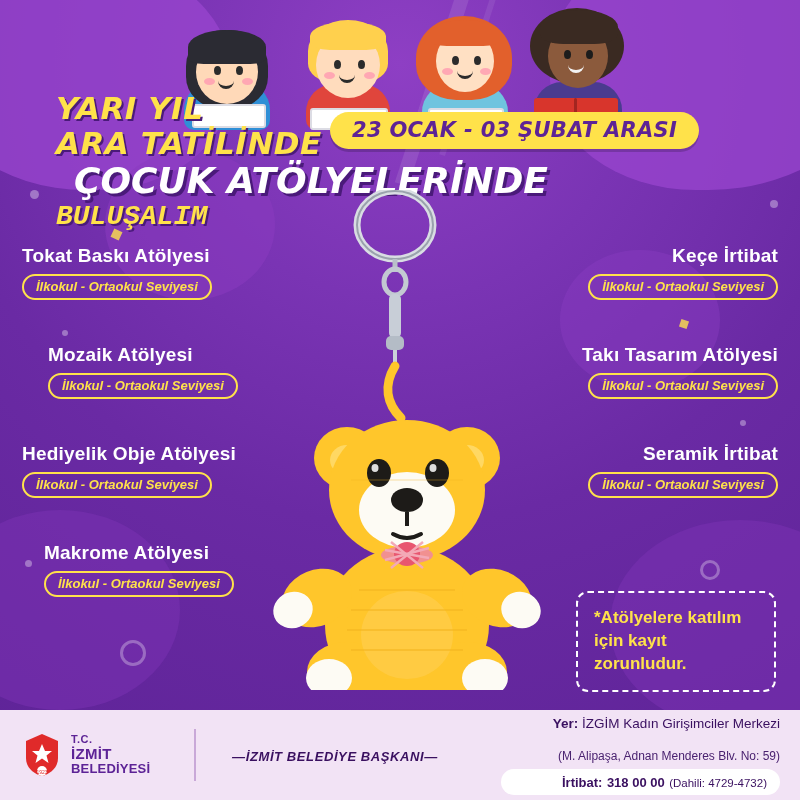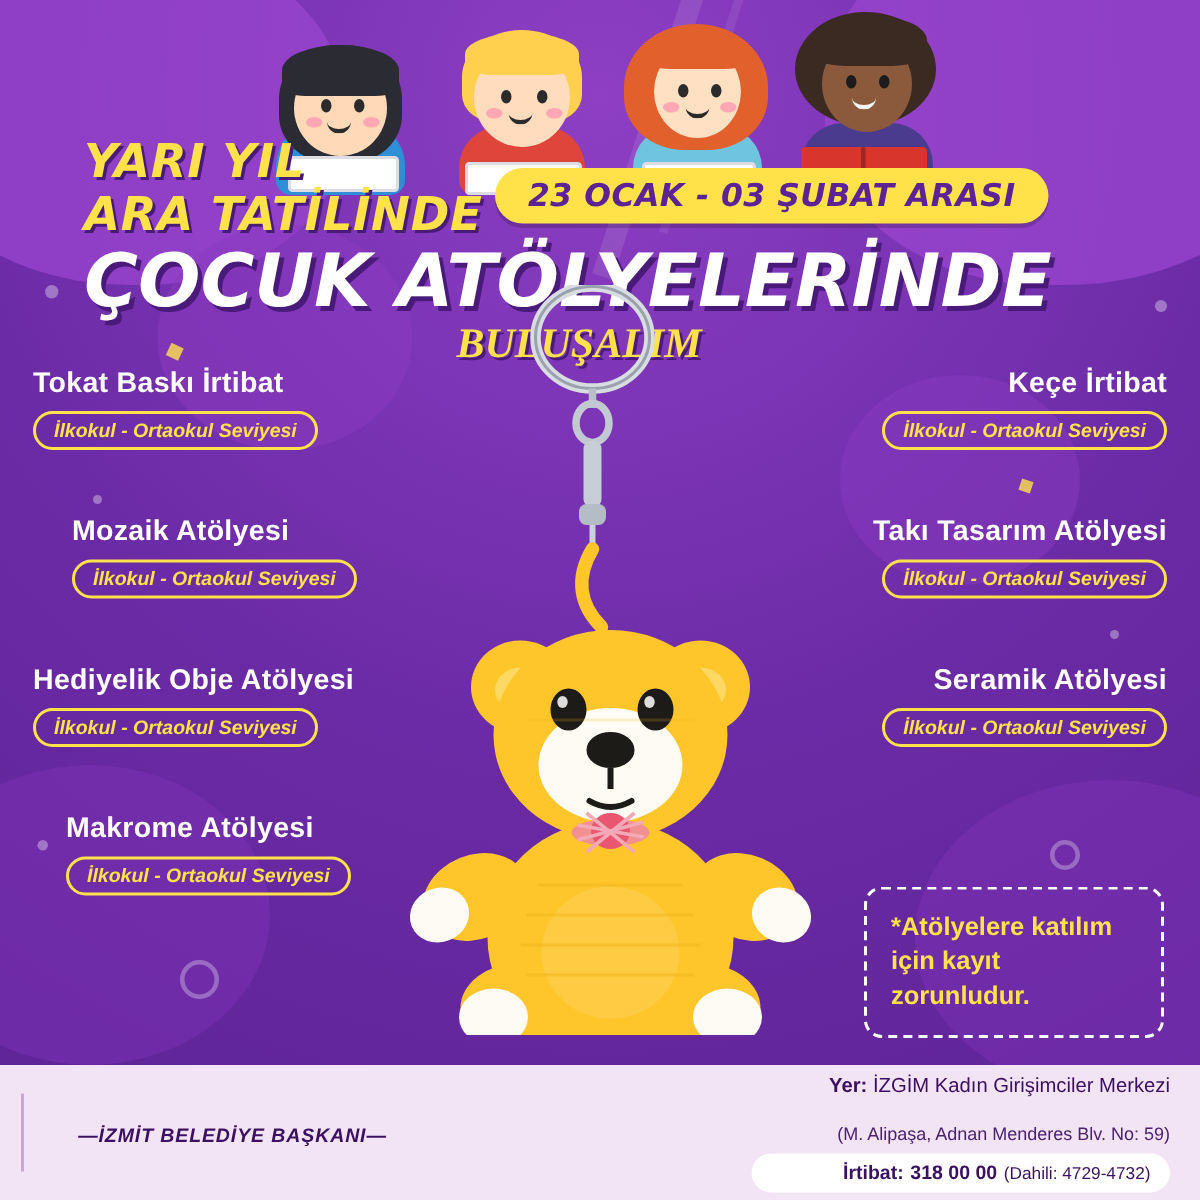--- a/index.html
+++ b/index.html
@@ -57,34 +57,35 @@
     letter-spacing: .5px;
     line-height: 1.05;
     text-shadow: 2px 2px 0 #4a1a7a;
   }
   .h-line2 { margin-top: 2px; }
   .h-big {
     font-family: "DejaVu Sans", sans-serif;
     font-style: italic;
     font-weight: bold;
     color: #ffffff;
-    font-size: 49px;
+    font-size: 36px;
     line-height: 1;
     margin-top: 4px;
     letter-spacing: 0px;
     text-shadow: 3px 3px 0 #4a1a7a;
     white-space: nowrap;
+    margin-left: 18px;
   }
   .h-sub {
-    font-family: Liberation Serif, serif;
+    font-family: Liberation Mono, monospace;
     font-style: italic;
     font-weight: bold;
     color: #ffe24a;
     font-size: 28px;
-    text-align: center;
+    text-align: left;
     width: 660px;
     margin-top: 2px;
     text-shadow: 2px 2px 0 #4a1a7a;
   }
 
   .date-badge {
     position: absolute;
     left: 330px; top: 112px;
     background: #ffe24a;
     color: #5d2396;
@@ -325,21 +326,21 @@
         <path d="M92 440 H212"></path>
         <path d="M96 460 H208"></path>
         <path d="M104 400 H200"></path>
         <path d="M96 290 H208" opacity=".35"></path>
       </g>
     </svg>
   </div>
 
   <div class="col left">
     <div class="ws">
-      <div class="ws-title">Tokat Baskı İrtibat</div>
+      <div class="ws-title">Tokat Baskı Atölyesi</div>
       <div class="ws-badge">İlkokul - Ortaokul Seviyesi</div>
     </div>
     <div class="ws" style="margin-left:26px;">
       <div class="ws-title">Mozaik Atölyesi</div>
       <div class="ws-badge">İlkokul - Ortaokul Seviyesi</div>
     </div>
     <div class="ws">
       <div class="ws-title">Hediyelik Obje Atölyesi</div>
       <div class="ws-badge">İlkokul - Ortaokul Seviyesi</div>
     </div>
@@ -352,29 +353,44 @@
   <div class="col right">
     <div class="ws">
       <div class="ws-title">Keçe İrtibat</div>
       <div class="ws-badge">İlkokul - Ortaokul Seviyesi</div>
     </div>
     <div class="ws">
       <div class="ws-title">Takı Tasarım Atölyesi</div>
       <div class="ws-badge">İlkokul - Ortaokul Seviyesi</div>
     </div>
     <div class="ws">
-      <div class="ws-title">Seramik Atölyesi</div>
+      <div class="ws-title">Seramik İrtibat</div>
       <div class="ws-badge">İlkokul - Ortaokul Seviyesi</div>
     </div>
   </div>
 
   <div class="note">*Atölyelere katılım için kayıt zorunludur.</div>
 
   <div class="footer">
 
+    <div class="logo-area">
+      <div class="logo-mark">
+        <svg width="40" height="46" viewBox="0 0 40 46">
+          <path d="M20 2 L36 9 V26 C36 36 28 42 20 44 C12 42 4 36 4 26 V9 Z" fill="#e02a2a"></path>
+          <path d="M20 12 L23 19 H30 L24.5 23.5 L26.5 31 L20 26.5 L13.5 31 L15.5 23.5 L10 19 H17 Z" fill="#ffffff"></path>
+          <circle cx="20" cy="39" r="5" fill="#ffffff"></circle>
+          <text x="20" y="41.5" font-size="5" text-anchor="middle" fill="#e02a2a" font-family="Liberation Sans, sans-serif">1923</text>
+        </svg>
+      </div>
+      <div class="logo-text">
+        <div class="l1">T.C.</div>
+        <div class="l2">İZMİT</div>
+        <div class="l3">BELEDİYESİ</div>
+      </div>
+    </div>
 
     <div class="v-div"></div>
 
     <div class="mayor">
       <div class="role">—İZMİT BELEDİYE BAŞKANI—</div>
     </div>
 
     <div class="contact">
       <div class="venue">
         <b>Yer:</b>

